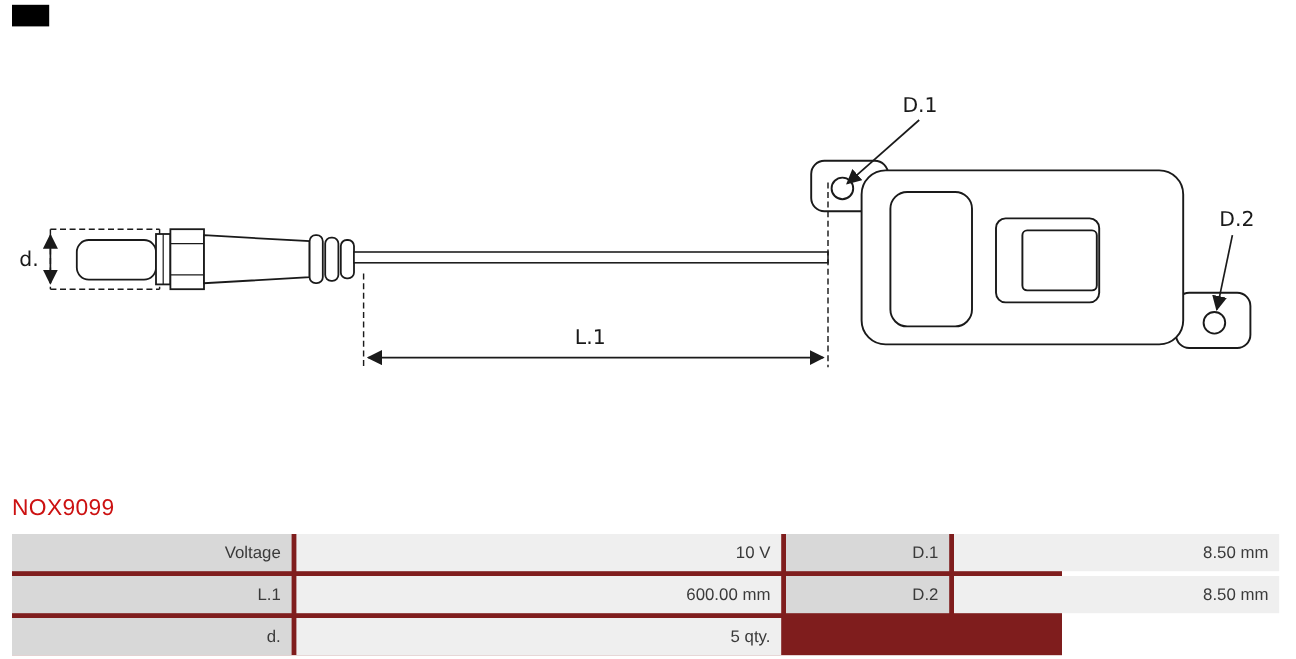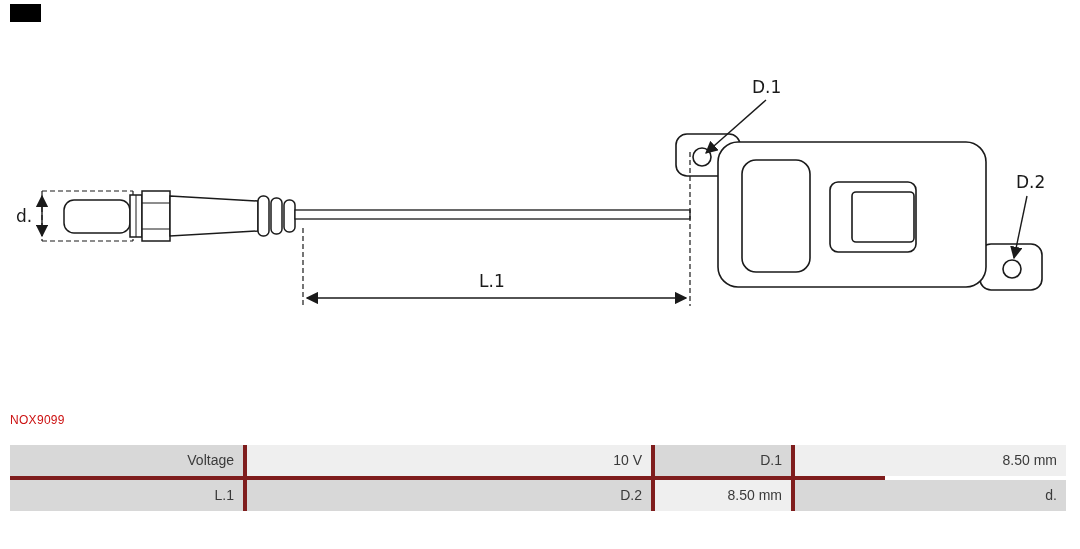--- a/index.html
+++ b/index.html
@@ -25,21 +25,21 @@
     height:400px;
   }
   .diagram-svg text {
     font-family:"DejaVu Sans","Liberation Sans",sans-serif;
     font-size:17px;
     fill:#1a1a1a;
   }
   .part-number {
     position:absolute;
     left:10px; top:413px;
-    font-size:12px;
+    font-size:19px;
     color:#cc1111;
     letter-spacing:0.3px;
   }
   .spec-table {
     position:absolute;
     left:10px; top:445px;
     width:875px;
     display:grid;
     grid-template-columns:233px 404px 136px 271px;
     grid-auto-rows:31px;
@@ -135,19 +135,21 @@
   <div class="part-number">NOX9099</div>
 
   <div class="spec-table">
 
     <div class="cell cell-label">Voltage</div>
     <div class="cell cell-value">10 V</div>
     <div class="cell cell-label">D.1</div>
     <div class="cell cell-value">8.50 mm</div>
 
     <div class="cell cell-label">L.1</div>
+    <div class="cell cell-value">600.00 mm</div>
     <div class="cell cell-label">D.2</div>
     <div class="cell cell-value">8.50 mm</div>
 
     <div class="cell cell-label">d.</div>
+    <div class="cell cell-value">5 qty.</div>
   </div>
 
 </div>
 
 </body></html>

